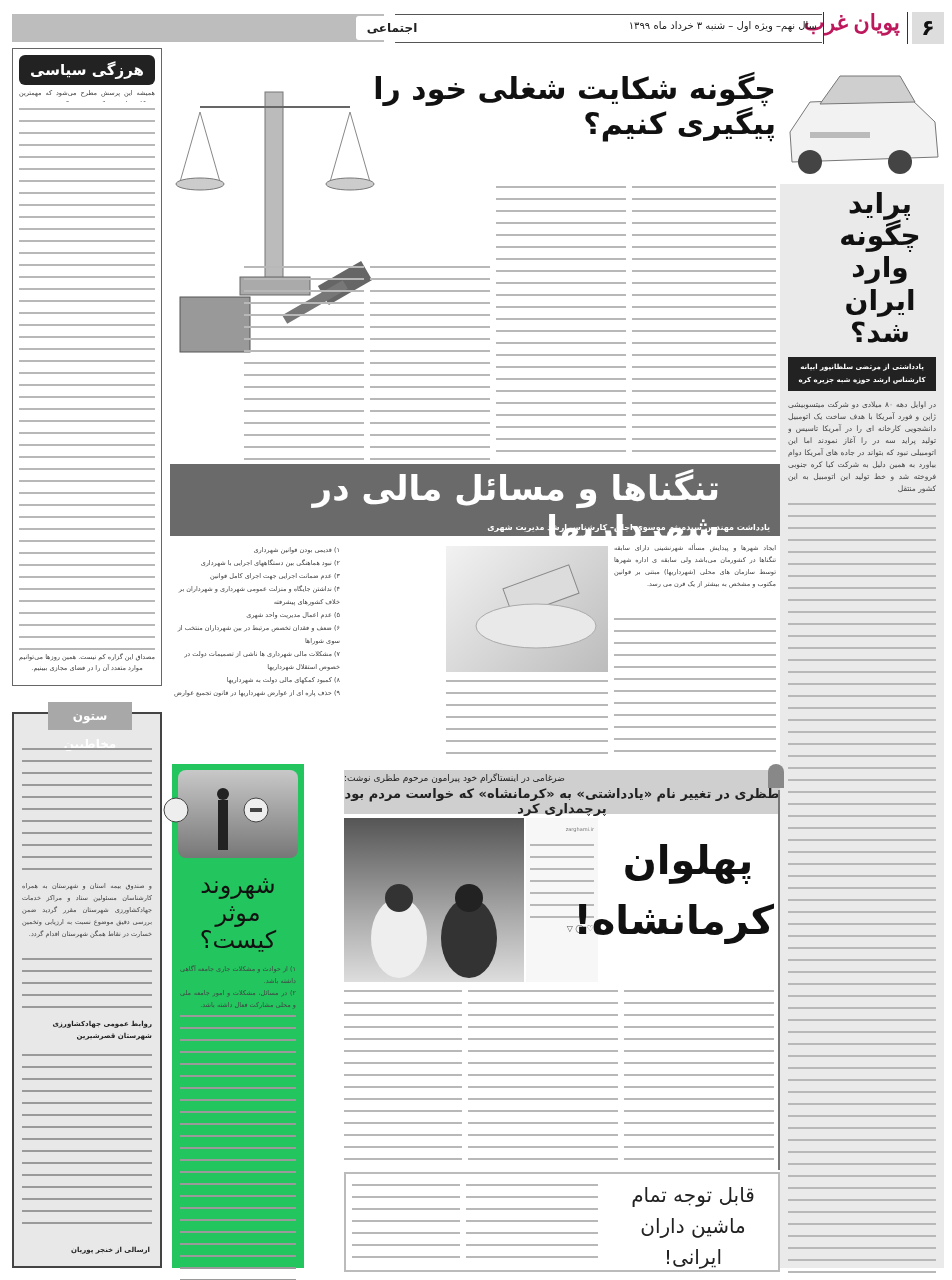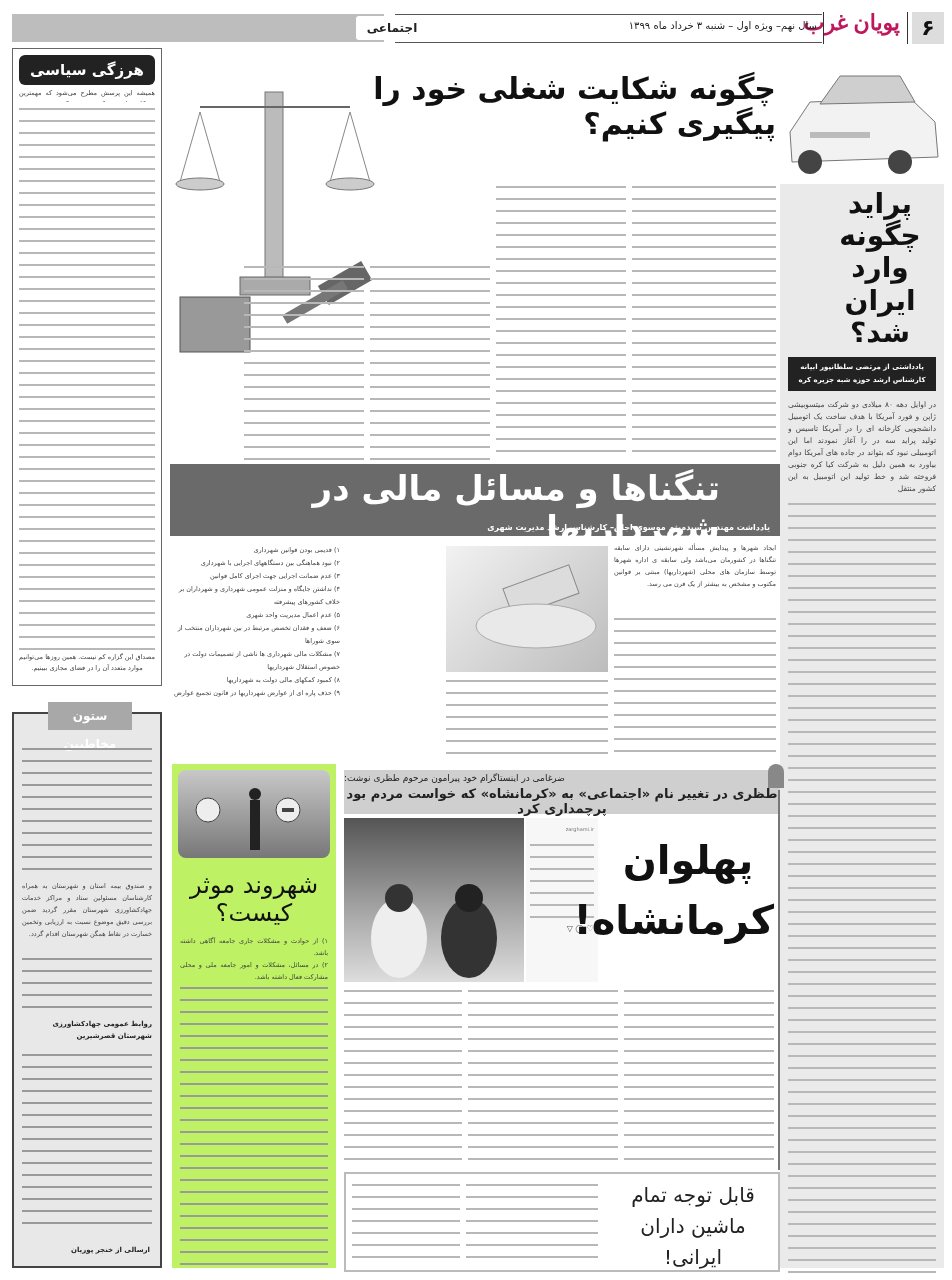--- a/index.html
+++ b/index.html
@@ -120,39 +120,39 @@
     <div>۳) عدم ضمانت اجرایی جهت اجرای کامل قوانین</div>
     <div>۴) نداشتن جایگاه و منزلت عمومی شهرداری و شهرداران بر خلاف کشورهای پیشرفته</div>
     <div>۵) عدم اعمال مدیریت واحد شهری</div>
     <div>۶) ضعف و فقدان تخصص مرتبط در بین شهرداران منتخب از سوی شوراها</div>
     <div>۷) مشکلات مالی شهرداری ها ناشی از تصمیمات دولت در خصوص استقلال شهرداریها</div>
     <div>۸) کمبود کمکهای مالی دولت به شهرداریها</div>
     <div>۹) حذف پاره ای از عوارض شهرداریها در قانون تجمیع عوارض</div>
   </div>
 </div>
 
-<div class="abs" style="left:172px; top:764px; width:164px; height:504px; background:#bef264;">
+<div class="abs" style="left:172px; top:764px; width:132px; height:504px; background:#22c55e;">
   <div style="margin:6px; height:88px; border-radius:8px; background:linear-gradient(180deg,#c8c8c8,#777);">
     <svg width="152" height="88" viewBox="0 0 152 88">
       <circle cx="30" cy="40" r="12" fill="#eee" stroke="#444"></circle>
       <circle cx="110" cy="40" r="12" fill="#eee" stroke="#444"></circle>
       <rect x="104" y="38" width="12" height="4" fill="#444"></rect>
       <rect x="72" y="30" width="10" height="50" fill="#222"></rect>
       <circle cx="77" cy="24" r="6" fill="#222"></circle>
     </svg>
   </div>
   <div class="h-big" style="text-align:center; font-size:24px; font-weight:normal; padding:8px 10px;">شهروند موثر کیست؟</div>
   <div class="text-col" style="margin:0 8px; font-size:6.5px;">۱) از حوادث و مشکلات جاری جامعه آگاهی داشته باشد.</div>
   <div class="text-col" style="margin:0 8px; font-size:6.5px;">۲) در مسائل، مشکلات و امور جامعه ملی و محلی مشارکت فعال داشته باشد.</div>
   <div class="fill-lines-dark" style="margin:0 8px; height:286px;"></div>
 </div>
 
 <div class="abs" style="left:344px; top:770px; width:436px; height:44px; background:#cfcfcf;">
   <div style="text-align:left; font-size:9px; margin-top:3px;">ضرغامی در اینستاگرام خود پیرامون مرحوم طظری نوشت:</div>
-  <div style="text-align:center; font-size:13px; font-weight:bold; margin-top:3px;">طظری در تغییر نام «اجتماعی» به «کرمانشاه» که خواست مردم بود پرچمداری کرد</div>
+  <div style="text-align:center; font-size:13px; font-weight:bold; margin-top:3px;">طظری در تغییر نام «یادداشتی» به «کرمانشاه» که خواست مردم بود پرچمداری کرد</div>
 </div>
 <div class="abs" style="left:768px; top:764px; width:16px; height:24px; background:#888; border-radius:8px 8px 0 0;"></div>
 <div class="abs" style="left:778px; top:790px; width:2px; height:380px; background:#777;"></div>
 
 <div class="abs" style="left:344px; top:818px; width:180px; height:164px; background:linear-gradient(180deg,#555,#aaa 60%,#ddd);">
   <svg width="180" height="164" viewBox="0 0 180 164">
     <ellipse cx="55" cy="120" rx="28" ry="40" fill="#eee"></ellipse>
     <circle cx="55" cy="80" r="14" fill="#333"></circle>
     <ellipse cx="125" cy="120" rx="28" ry="40" fill="#333"></ellipse>
     <circle cx="125" cy="80" r="14" fill="#222"></circle>

